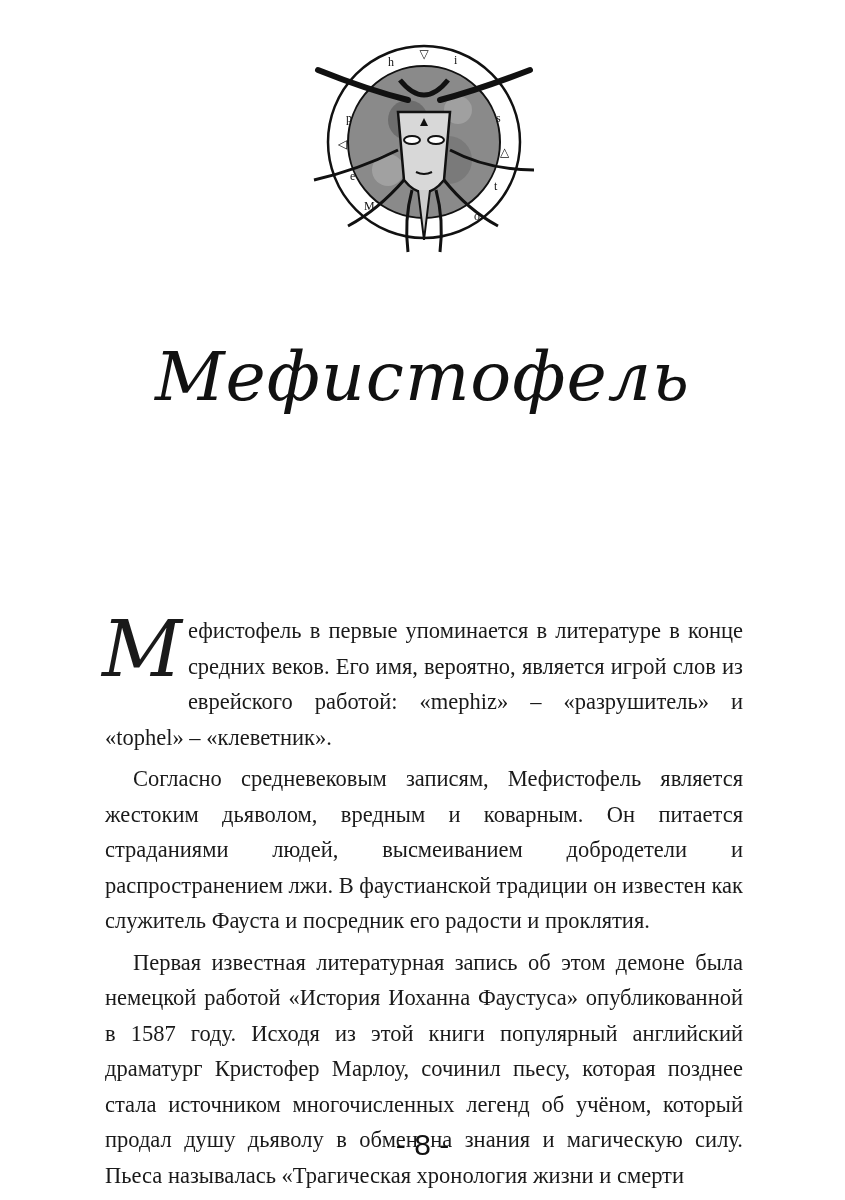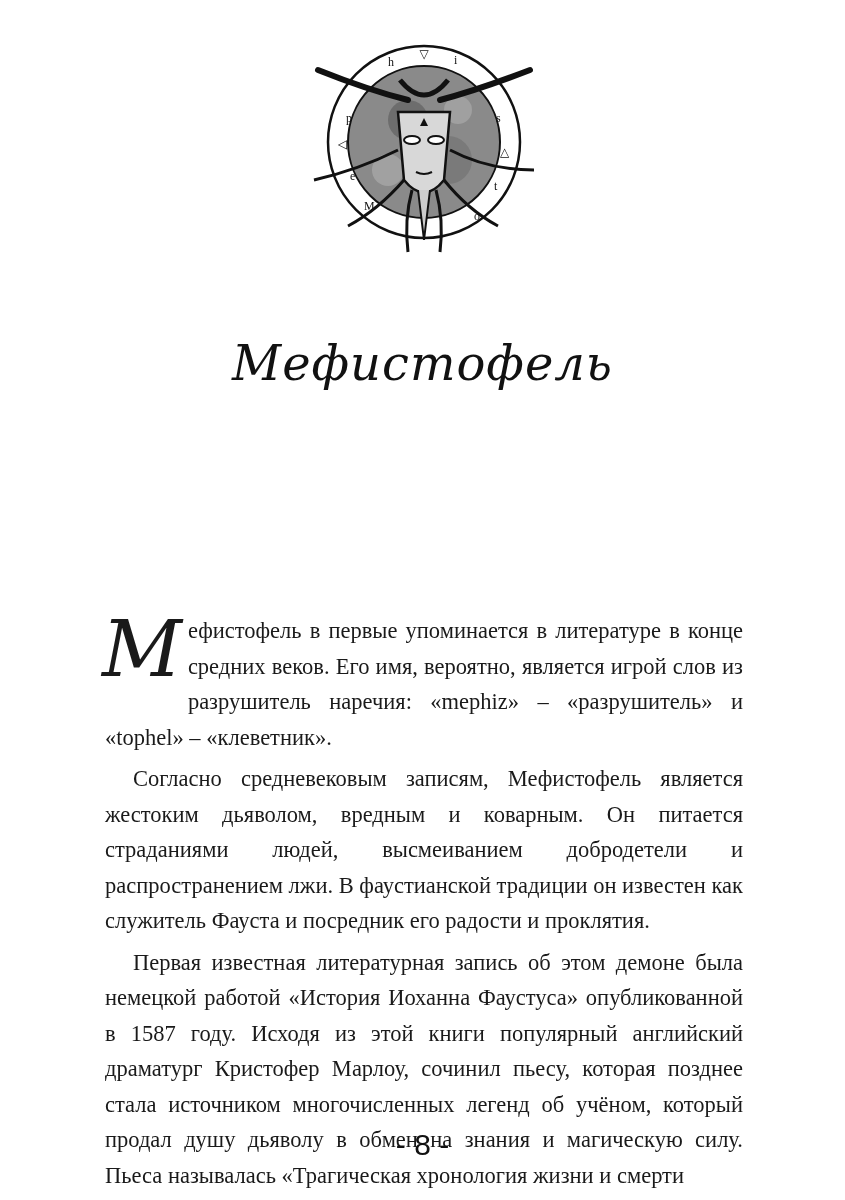--- a/index.html
+++ b/index.html
@@ -1,18 +1,18 @@
 <!DOCTYPE html>
 <html><head>
 <meta charset="utf-8">
 <style>
   html, body { margin: 0; padding: 0; background: #ffffff; }
   body { width: 845px; height: 1200px; position: relative; overflow: hidden; font-family: "Liberation Serif", "DejaVu Serif", serif; color: #1a1a1a; }
   .emblem { position: absolute; left: 308px; top: 30px; width: 232px; height: 228px; }
-  .title { position: absolute; left: 60px; top: 295px; width: 725px; text-align: center; font-family: "DejaVu Serif", serif; font-size: 48px; line-height: 72px; font-weight: normal; letter-spacing: 1px; color: #111; font-style: italic; }
+  .title { position: absolute; left: 60px; top: 295px; width: 725px; text-align: center; font-family: "DejaVu Serif", serif; font-size: 68px; line-height: 72px; font-weight: normal; letter-spacing: 1px; color: #111; font-style: italic; }
   .title div { white-space: nowrap; }
   .body-text { position: absolute; left: 105px; top: 613px; width: 638px; font-size: 22.5px; line-height: 35.5px; text-align: justify; }
   .body-text p { margin: 0 0 6px 0; text-indent: 28px; }
   .body-text p.first { text-indent: 0; }
   .dropcap { float: left; font-family: "DejaVu Serif", serif; font-size: 78px; line-height: 64px; height: 68px; margin: 4px 6px 0 -3px; font-weight: normal; font-style: italic; }
   .page-number { position: absolute; left: 0; width: 845px; top: 1128px; text-align: center; font-family: "Liberation Sans", sans-serif; font-size: 30px; color: #111; }
 </style>
 </head>
 <body>
 
@@ -48,19 +48,19 @@
     <path d="M104 160 Q96 190 100 222 M128 160 Q136 190 132 222" stroke="#111" stroke-width="3" fill="none"></path>
   </svg>
 </div>
 
 <h1 class="title">
   <div>Мефистофель</div>
 </h1>
 
 <div class="body-text">
   <p class="first">
-    <span class="dropcap">М</span><span>ефистофель в первые упоминается в литературе в конце средних веков. Его имя, вероятно, является игрой слов из разрушитель наречия: «mephiz» – «разрушитель» и «tophel» – «клеветник».</span>
+    <span class="dropcap">М</span><span>ефистофель в первые упоминается в литературе в конце средних веков. Его имя, вероятно, является игрой слов из еврейского работой: «mephiz» – «разрушитель» и «tophel» – «клеветник».</span>
   </p>
   <p>Согласно средневековым записям, Мефистофель является жестоким дьяволом, вредным и коварным. Он питается страданиями людей, высмеиванием добродетели и распространением лжи. В фаустианской традиции он известен как служитель Фауста и посредник его радости и проклятия.</p>
   <p>Первая известная литературная запись об этом демоне была немецкой работой «История Иоханна Фаустуса» опубликованной в 1587 году. Исходя из этой книги популярный английский драматург Кристофер Марлоу, сочинил пьесу, которая позднее стала источником многочисленных легенд об учёном, который продал душу дьяволу в обмен на знания и магическую силу. Пьеса называлась «Трагическая хронология жизни и смерти</p>
 </div>
 
 <div class="page-number">- 8 -</div>
 
 </body></html>

